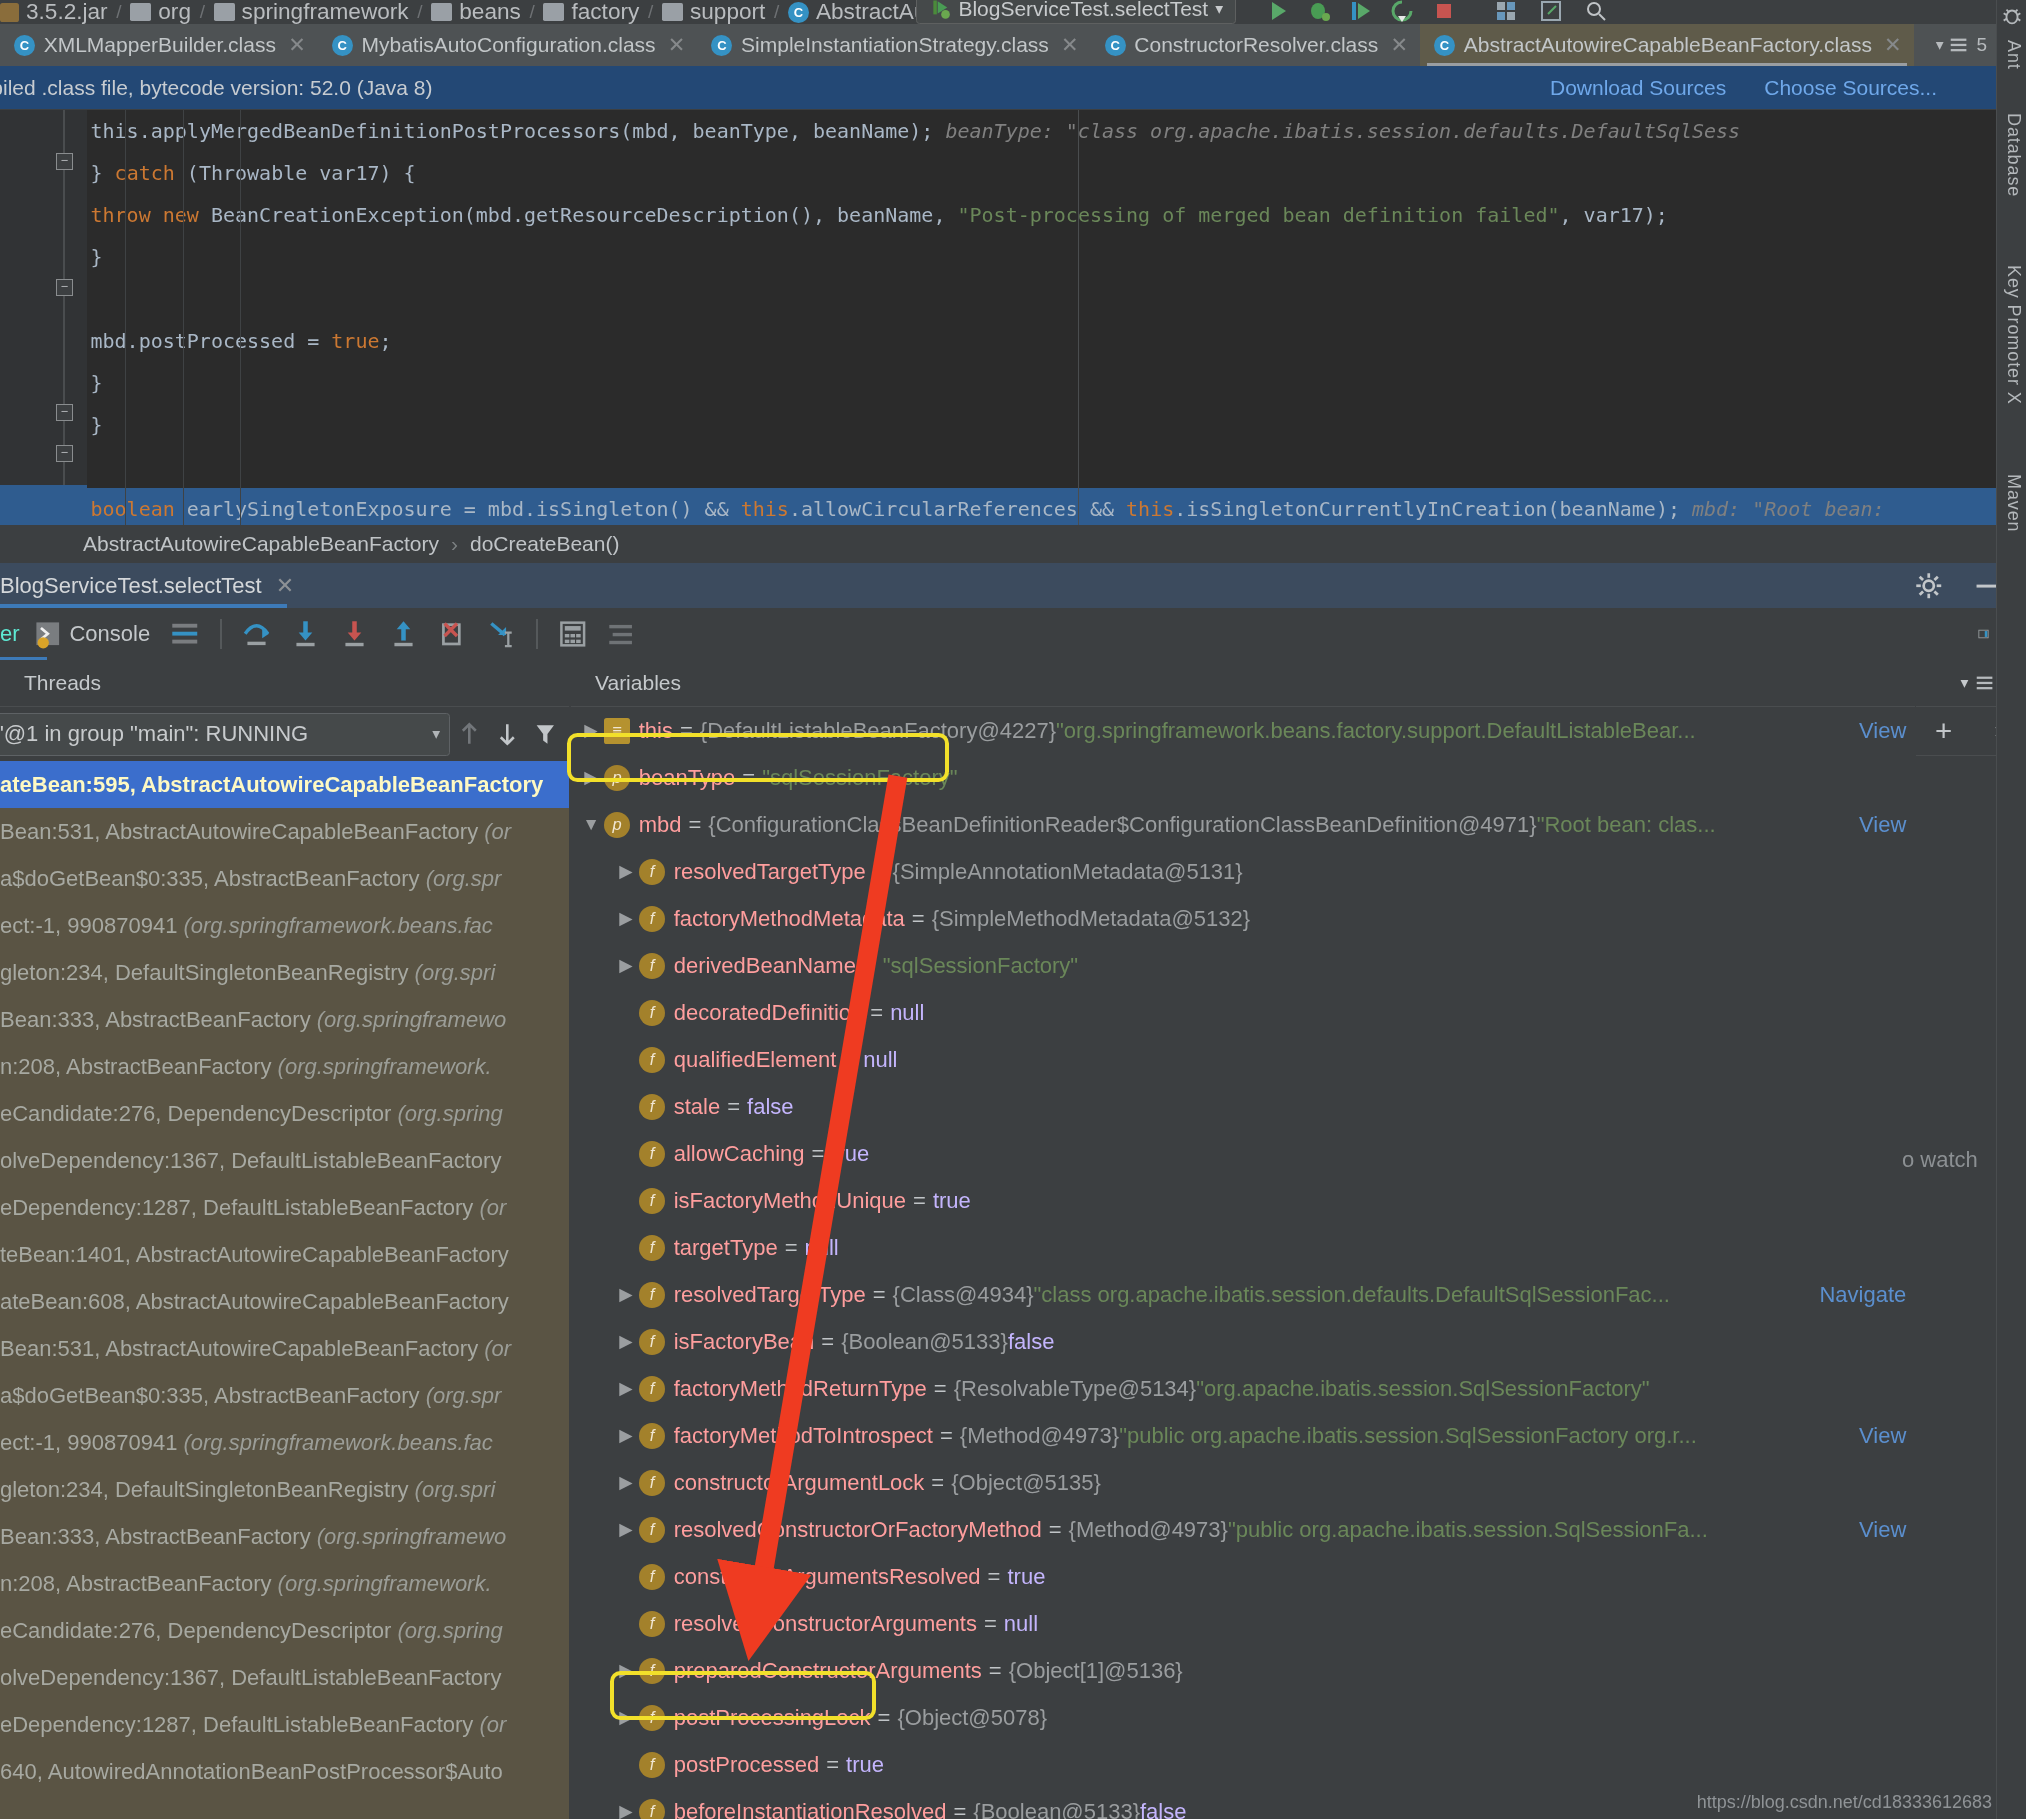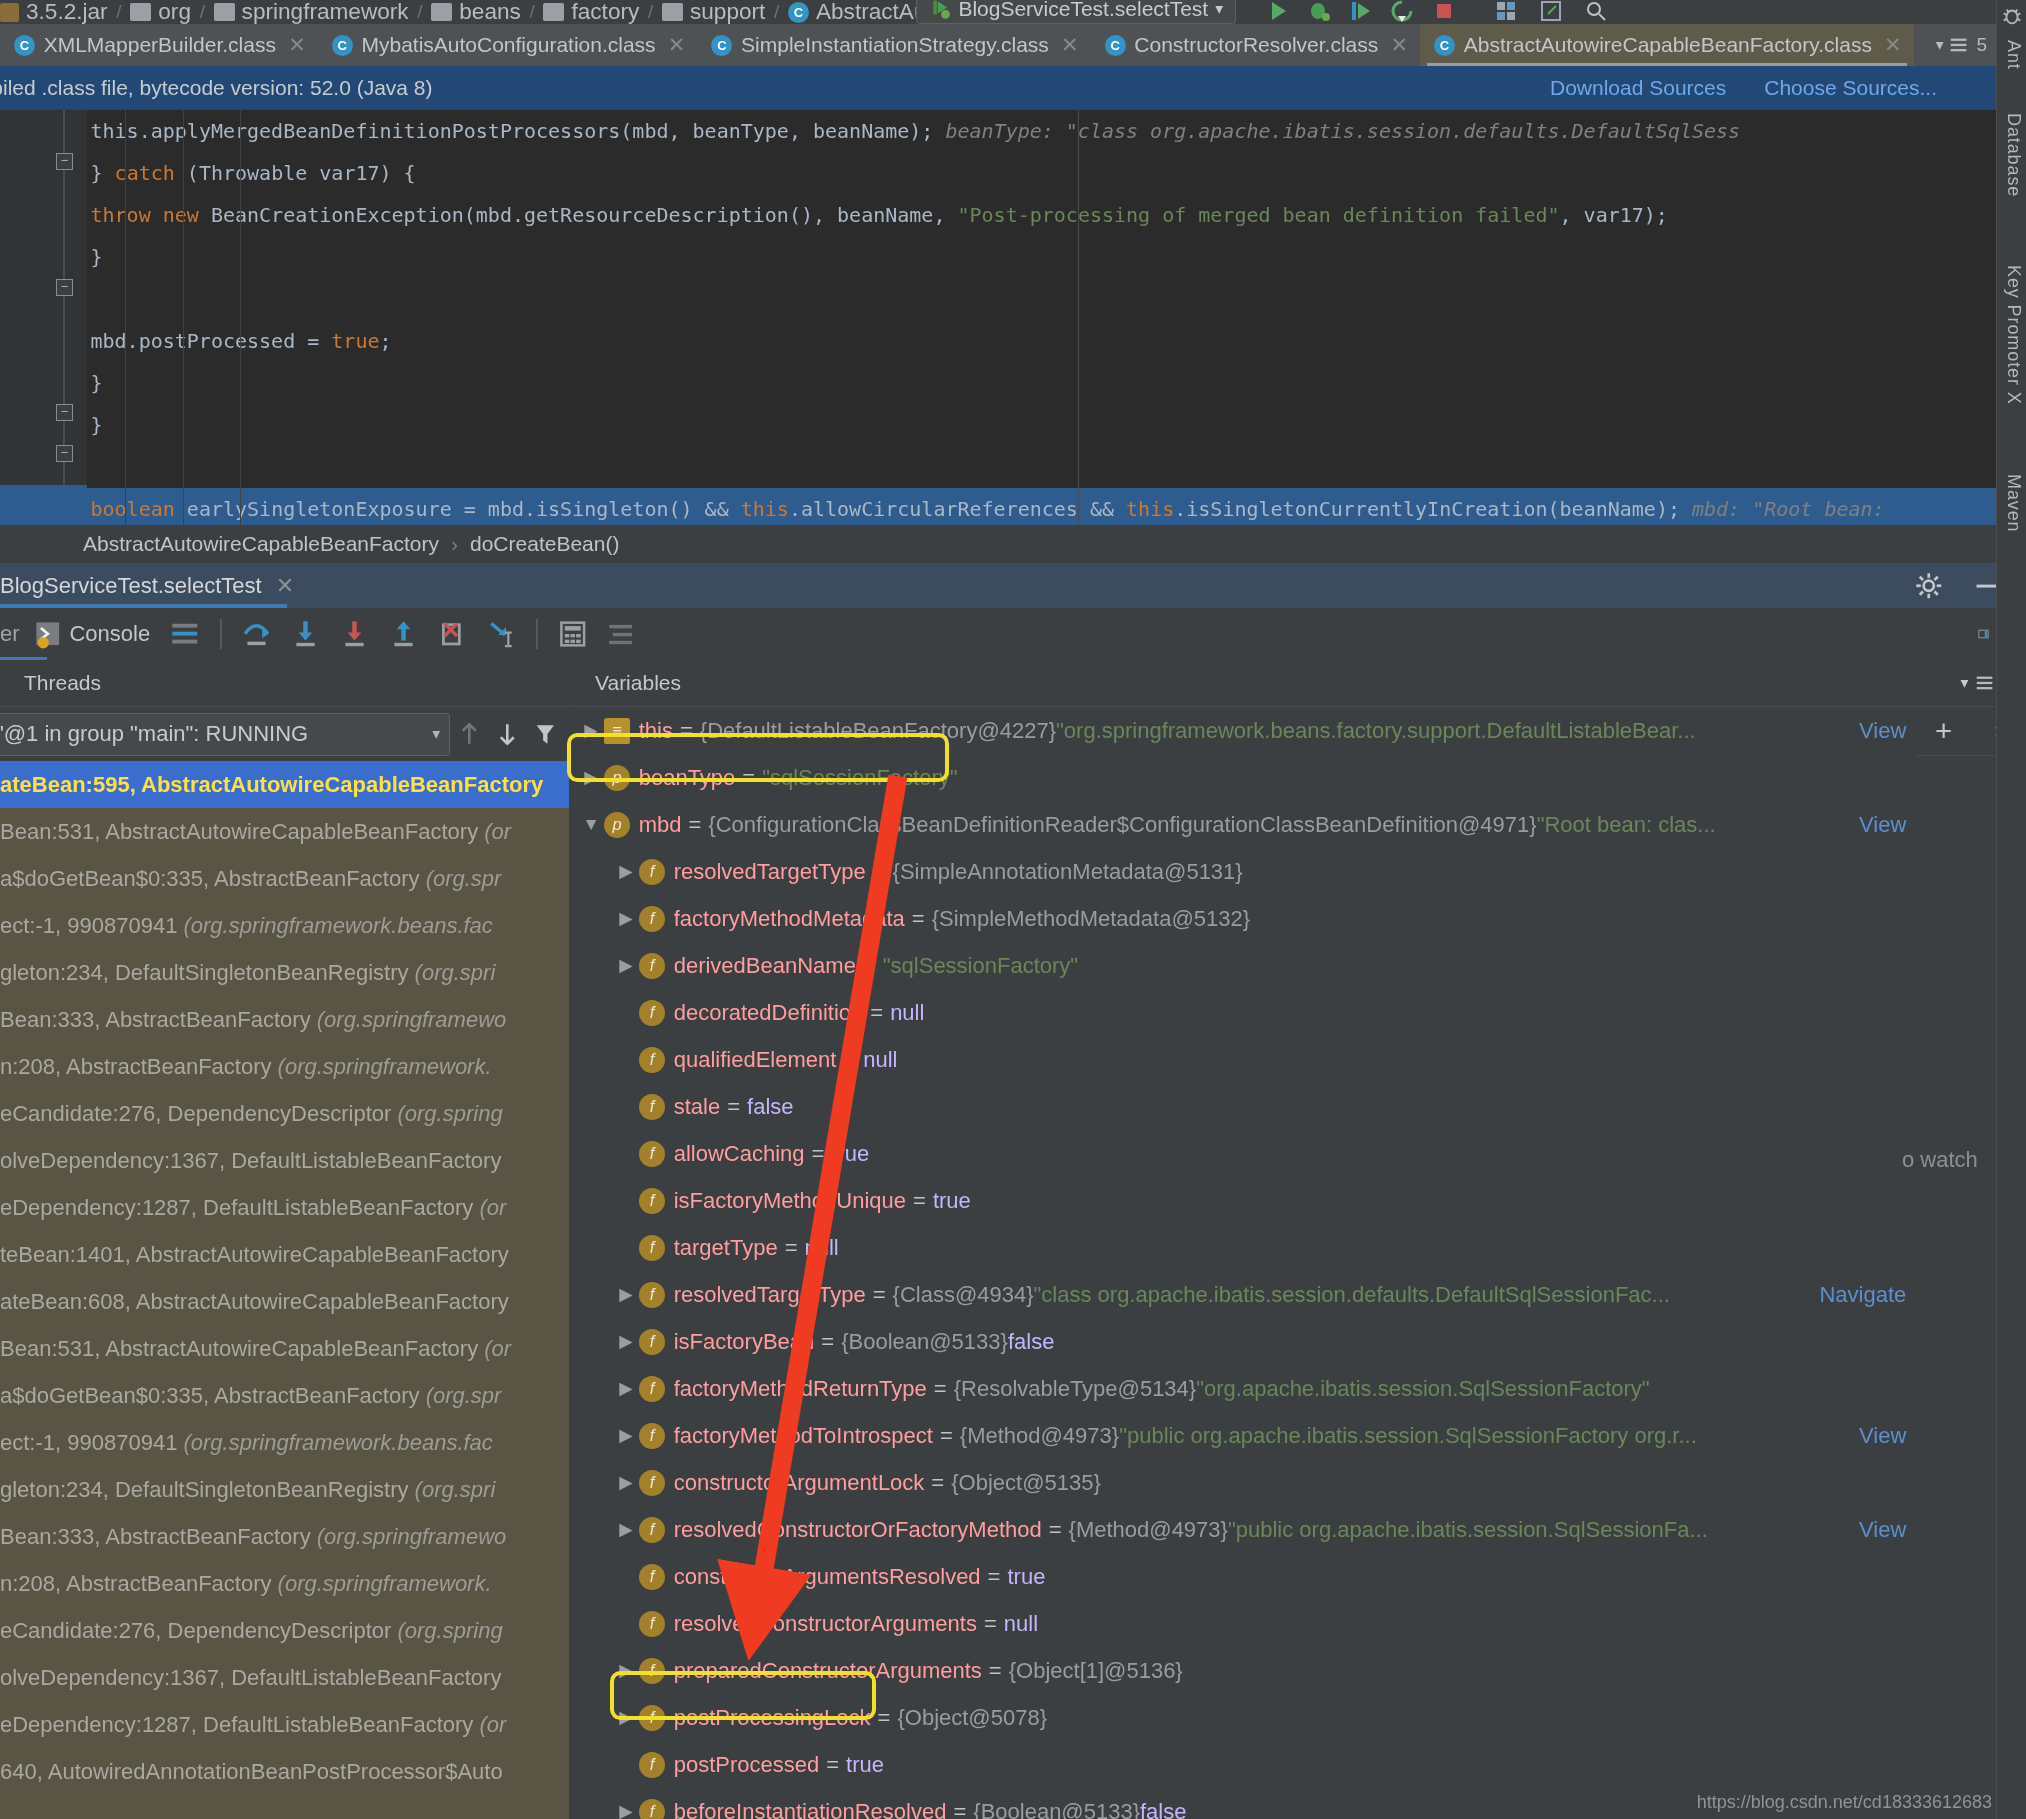--- a/index.html
+++ b/index.html
@@ -173,21 +173,21 @@
     font-size: 22px; color:#c8cbcd; white-space:nowrap; overflow:hidden;
   }
   .thread-combo .caret { margin-left:auto; color:#b0b4b7; font-size: 15.6px; }
   .tico { width: 38px; height: 40px; display:flex; align-items:center; justify-content:center; }
 
   .stacklist { background: #5a5444; height: 1059px; overflow:hidden; }
   .frame {
     height: 47px; line-height: 47px; white-space: nowrap; overflow: hidden;
     font-size: 22px; color:#a7a9a2; padding-left: 0;
   }
-  .frame.sel { background: #3b6ecc; color:#fde047; font-weight: 600; }
+  .frame.sel { background: #3b6ecc; color:#fef9c3; font-weight: 600; }
   .frame i { font-style: italic; color:#9b9d97; }
 
   
   .varlist { position:relative; }
   .vrow {
     height: 47px; display:flex; align-items:center; white-space:nowrap;
     font-size: 22px; padding-left: 7px; position: relative;
   }
   .arrow {
     width: 26px; color:#9b9ea0; font-size: 17.4px; flex: 0 0 26px; text-align:center;
@@ -442,21 +442,21 @@
         </g>
       </svg>
       <svg width="29.5" height="29.5" viewBox="0 0 26 26">
         <rect x="4" y="12" width="18" height="2.6" fill="#c3c7ca"></rect>
       </svg>
     </div>
   </div>
 
   <div class="dbgtoolbar">
     <div class="leftedge-underline"></div>
-    <div style="width:22.6px; font-size:22px; color:#a3a3a3; padding-left:0;">er</div>
+    <div style="width:22.6px; font-size:22px; color:#5eead4; padding-left:0;">er</div>
     <div class="consolebtn">
       <svg width="29.5" height="29.5" viewBox="0 0 26 26">
         <rect x="3" y="3" width="20" height="20" fill="#7a7d80"></rect>
         <path d="M7 8 L13 13 L7 18" stroke="#f0f0f0" stroke-width="2.4" fill="none"></path>
         <circle cx="9" cy="21" r="5" fill="#d9a328"></circle>
       </svg>
       <span>Console</span>
     </div>
     <div class="tbitem">
       <svg width="29.5" height="26" viewBox="0 0 26 22">

